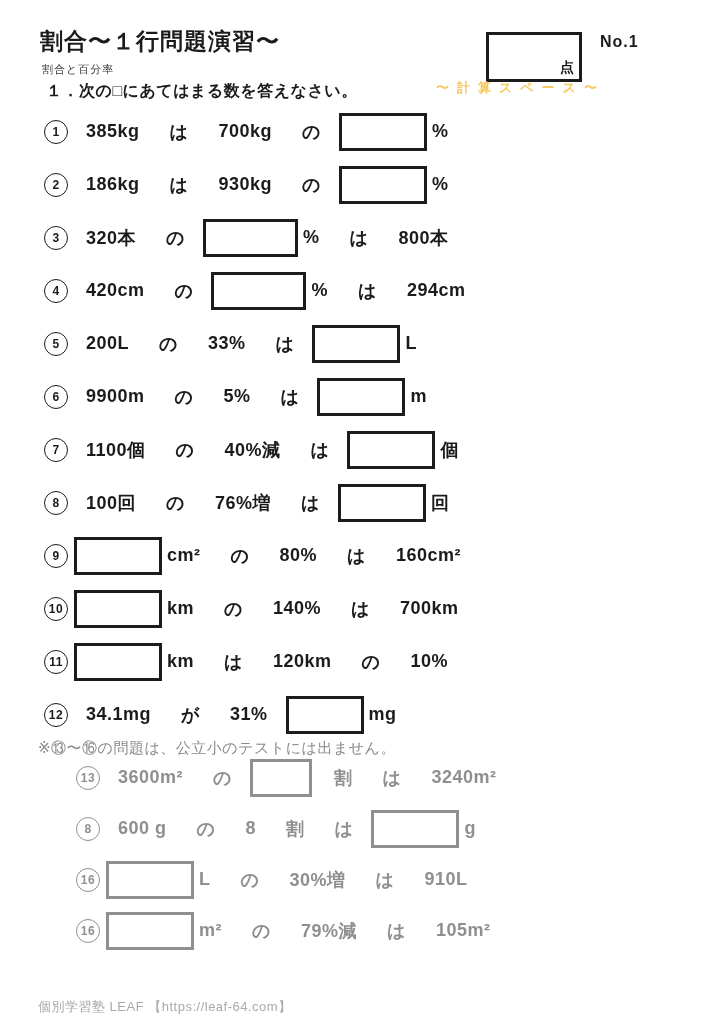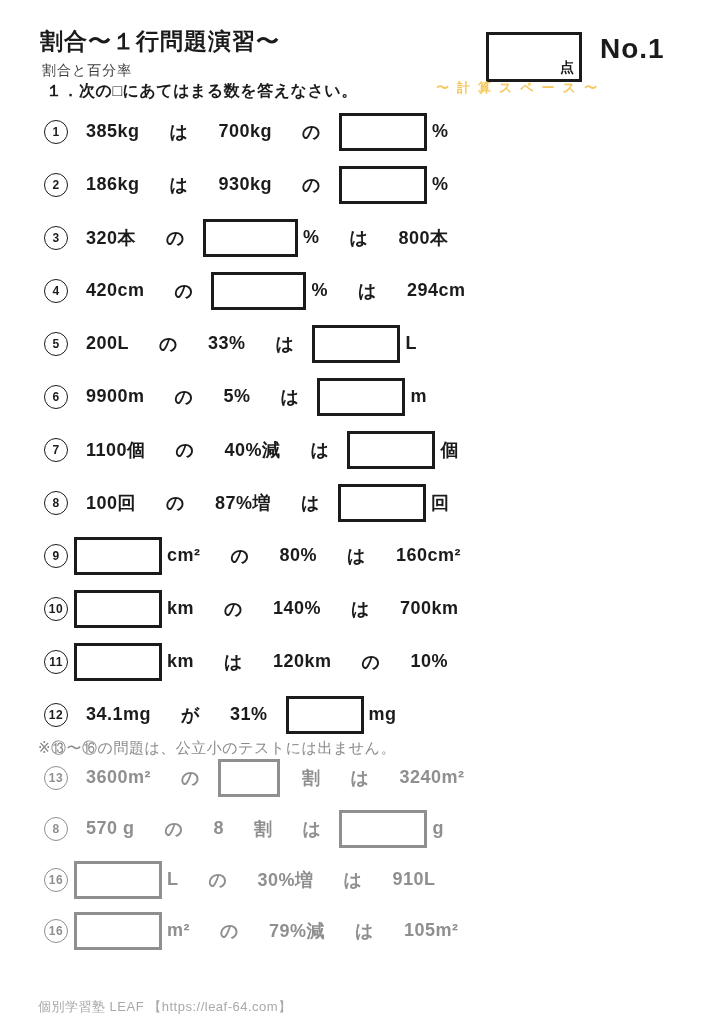--- a/index.html
+++ b/index.html
@@ -17,47 +17,47 @@
     color: var(--ink);
     position: relative;
     overflow: hidden;
   }
   .title {
     position: absolute; left: 40px; top: 26px;
     font-size: 23px; font-weight: bold; letter-spacing: 1px; text-align: right;
   }
   .subtitle {
     position: absolute; left: 42px; top: 62px;
-    font-size: 14px; color: #3a3a3a; letter-spacing: 1px;
+    font-size: 11px; color: #3a3a3a; letter-spacing: 1px;
   }
   .instruction {
     position: absolute; left: 46px; top: 81px;
     font-size: 16px; font-weight: bold; letter-spacing: 0.5px; text-align: center;
   }
   .score-box {
     position: absolute; left: 486px; top: 32px;
     width: 96px; height: 50px;
     border: 3px solid var(--ink);
     background: #fff;
   }
   .score-label {
     position: absolute; right: 5px; bottom: 2px;
     font-size: 14px; font-weight: bold; color: var(--ink);
   }
   .page-no {
     position: absolute; left: 600px; top: 33px;
-    font-size: 28px; font-weight: bold; letter-spacing: 1px;
+    font-size: 16px; font-weight: bold; letter-spacing: 1px;
   }
   .calc-space {
     position: absolute; left: 436px; top: 79px;
     font-size: 13px; font-weight: bold;
     color: var(--gold); letter-spacing: 8px; white-space: nowrap;
   }
   .problem-list { position: absolute; top: 105px; left: 0; width: 100%; }
-  .extra-list   { position: absolute; top: 752px; left: 0; width: 100%; }
+  .extra-list   { position: absolute; top: 752px; left: 0; width: 100%; padding-left: 32px; }
   .row {
     display: flex; align-items: center;
     height: 53px; padding-left: 44px;
     font-size: 18px; font-weight: bold; letter-spacing: 0.5px;
     white-space: nowrap;
   }
   .extra-list .row { height: 51px; color: var(--muted); }
   .num {
     flex: 0 0 auto;
     width: 24px; height: 24px;
@@ -158,21 +158,21 @@
       <span class="seg">の</span>
       <span class="seg">40%減</span>
       <span class="seg">は</span>
       <span class="box" style="width: 88px;"></span>
       <span class="seg unit">個</span>
     </div>
     <div class="row">
       <span class="num">8</span>
       <span class="seg">100回</span>
       <span class="seg">の</span>
-      <span class="seg">87%増</span>
+      <span class="seg">76%増</span>
       <span class="seg">は</span>
       <span class="box" style="width: 88px;"></span>
       <span class="seg unit">回</span>
     </div>
     <div class="row">
       <span class="num">9</span>
       <span class="box" style="width: 88px;"></span>
       <span class="seg unit">cm²</span>
       <span class="seg">の</span>
       <span class="seg">80%</span>
@@ -214,21 +214,21 @@
       <span class="num">13</span>
       <span class="seg">3600m²</span>
       <span class="seg">の</span>
       <span class="box box-loose" style="width: 62px;"></span>
       <span class="seg">割</span>
       <span class="seg">は</span>
       <span class="seg">3240m²</span>
     </div>
     <div class="row">
       <span class="num">8</span>
-      <span class="seg">570 g</span>
+      <span class="seg">600 g</span>
       <span class="seg">の</span>
       <span class="seg">8</span>
       <span class="seg">割</span>
       <span class="seg">は</span>
       <span class="box" style="width: 88px;"></span>
       <span class="seg unit">g</span>
     </div>
     <div class="row">
       <span class="num">16</span>
       <span class="box" style="width: 88px;"></span>

